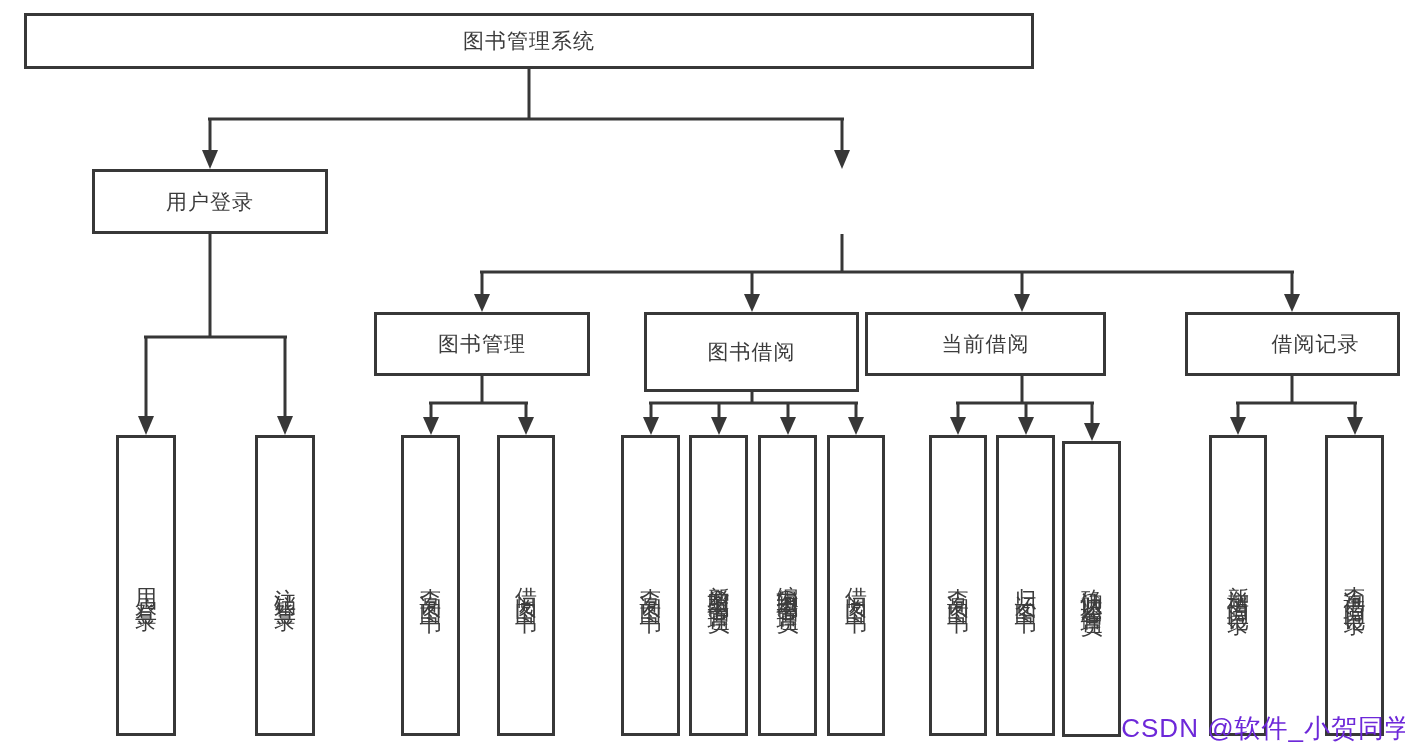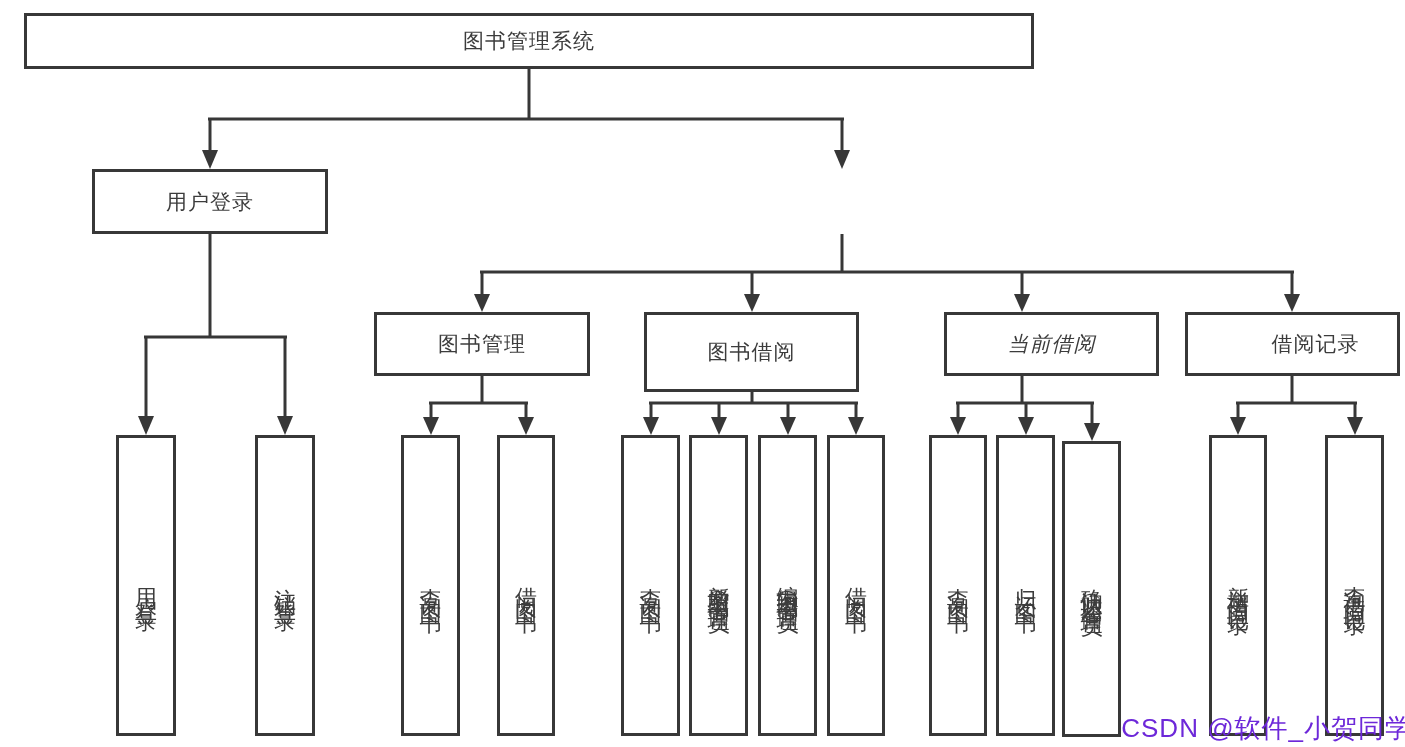--- a/index.html
+++ b/index.html
@@ -115,21 +115,21 @@
     <line x1="1343" y1="403" x2="1343" y2="419"></line>
     <polygon points="1335,417 1351,417 1343,435" stroke="none"></polygon>
   </svg>
 
   <div class="node node-h" style="left:12px; top:13px; width:1010px; height:56px;">图书管理系统</div>
 
   <div class="node node-h" style="left:80px; top:169px; width:236px; height:65px;">用户登录</div>
 
   <div class="node node-h" style="left:362px; top:312px; width:216px; height:64px;">图书管理</div>
   <div class="node node-h" style="left:632px; top:312px; width:215px; height:80px;">图书借阅</div>
-  <div class="node node-h" style="left:932px; top:312px; width:215px; height:64px;font-style:italic;">当前借阅</div>
+  <div class="node node-h" style="left:853px; top:312px; width:241px; height:64px;">当前借阅</div>
   <div class="node node-h" style="left:1173px; top:312px; width:215px; height:64px;padding-left:46px;">借阅记录</div>
 
   <div class="node leaf" style="left:104px; top:435px; width:60px; height:301px;">用户登录</div>
   <div class="node leaf" style="left:243px; top:435px; width:60px; height:301px;">注销登录</div>
 
   <div class="node leaf" style="left:389px; top:435px; width:59px; height:301px;">查询图书</div>
   <div class="node leaf" style="left:485px; top:435px; width:58px; height:301px;">借阅图书</div>
 
   <div class="node leaf" style="left:609px; top:435px; width:59px; height:301px;">查询图书</div>
   <div class="node leaf" style="left:677px; top:435px; width:59px; height:301px; letter-spacing:4px;">新增图书（管理员）</div>

